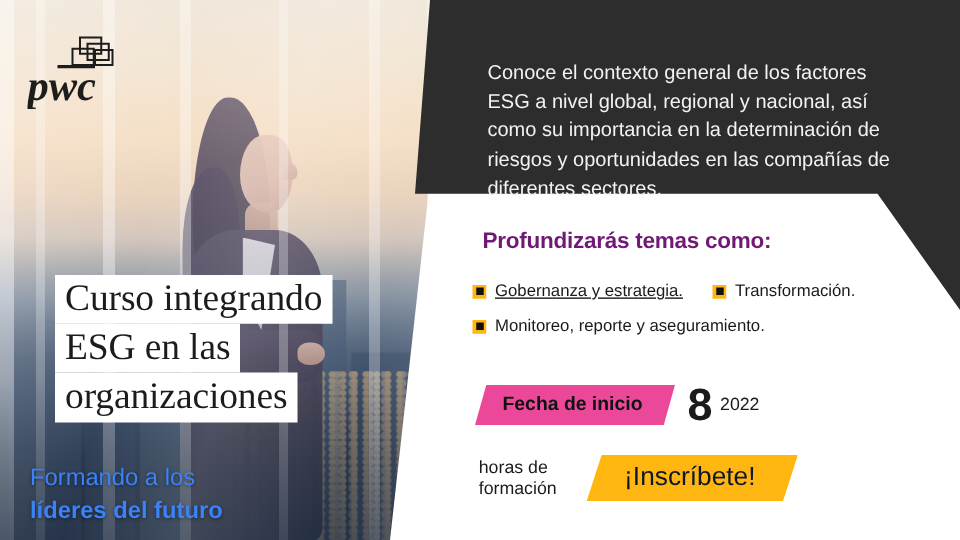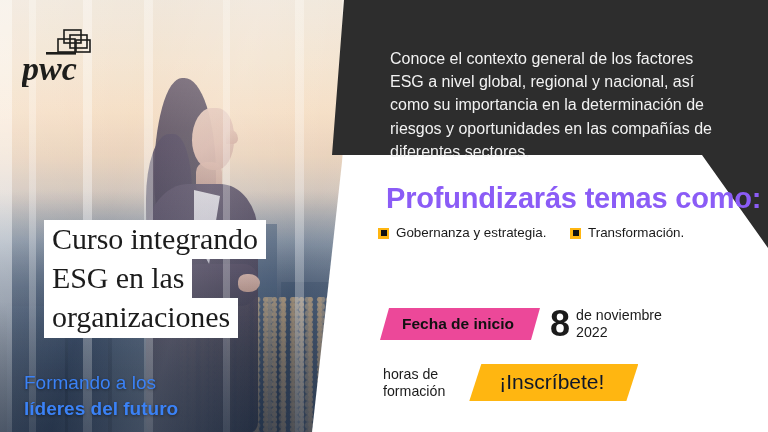--- a/index.html
+++ b/index.html
@@ -191,28 +191,28 @@
   }
   .intro{
     position:absolute;left:390px;top:31px;width:330px;
     color:#f2f2f2;
     font-size:16px;line-height:1.45;
   }
 
   
   .heading{
     position:absolute;left:386px;top:182px;
-    color:#8b5cf6;font-weight:bold;font-size:29px;letter-spacing:-.2px;
+    color:#701a75;font-weight:bold;font-size:18px;letter-spacing:-.2px;
   }
   .bullets{
     position:absolute;left:378px;top:226px;width:384px;
   }
   .brow{display:flex;align-items:flex-start;margin-bottom:13px;}
   .bitem{display:flex;align-items:center;}
-  .bitem.first{width:192px;}
+  .bitem.first{width:192px;text-decoration:underline;}
   .sq{
     width:11px;height:11px;flex:0 0 11px;
     background:#ffb611;
     display:inline-block;position:relative;margin-right:7px;
   }
   .sq::after{
     content:"";position:absolute;left:2.5px;top:2.5px;
     width:6px;height:6px;background:#111;
   }
   .btxt{font-size:13.4px;color:#1a1a1a;line-height:1.1;}
@@ -319,27 +319,32 @@
     <div class="brow">
       <span class="bitem first">
         <span class="sq"></span>
         <span class="btxt">Gobernanza y estrategia.</span>
       </span>
       <span class="bitem">
         <span class="sq"></span>
         <span class="btxt">Transformación.</span>
       </span>
     </div>
+    <div class="brow">
+      <span class="bitem">
+        <span class="sq"></span>
+        <span class="btxt">Monitoreo, reporte y aseguramiento.</span>
+      </span>
+    </div>
   </div>
 
   <div class="date-row">
     <span class="chip">Fecha de inicio</span>
     <span class="daynum">8</span>
     <span class="datetxt">
-      <div>de noviembre</div>
       <div>2022</div>
     </span>
   </div>
 
   <div class="hours-row">
     <span class="hourstxt">
       <div>horas de</div>
       <div>formación</div>
     </span>
     <span class="cta">¡Inscríbete!</span>

